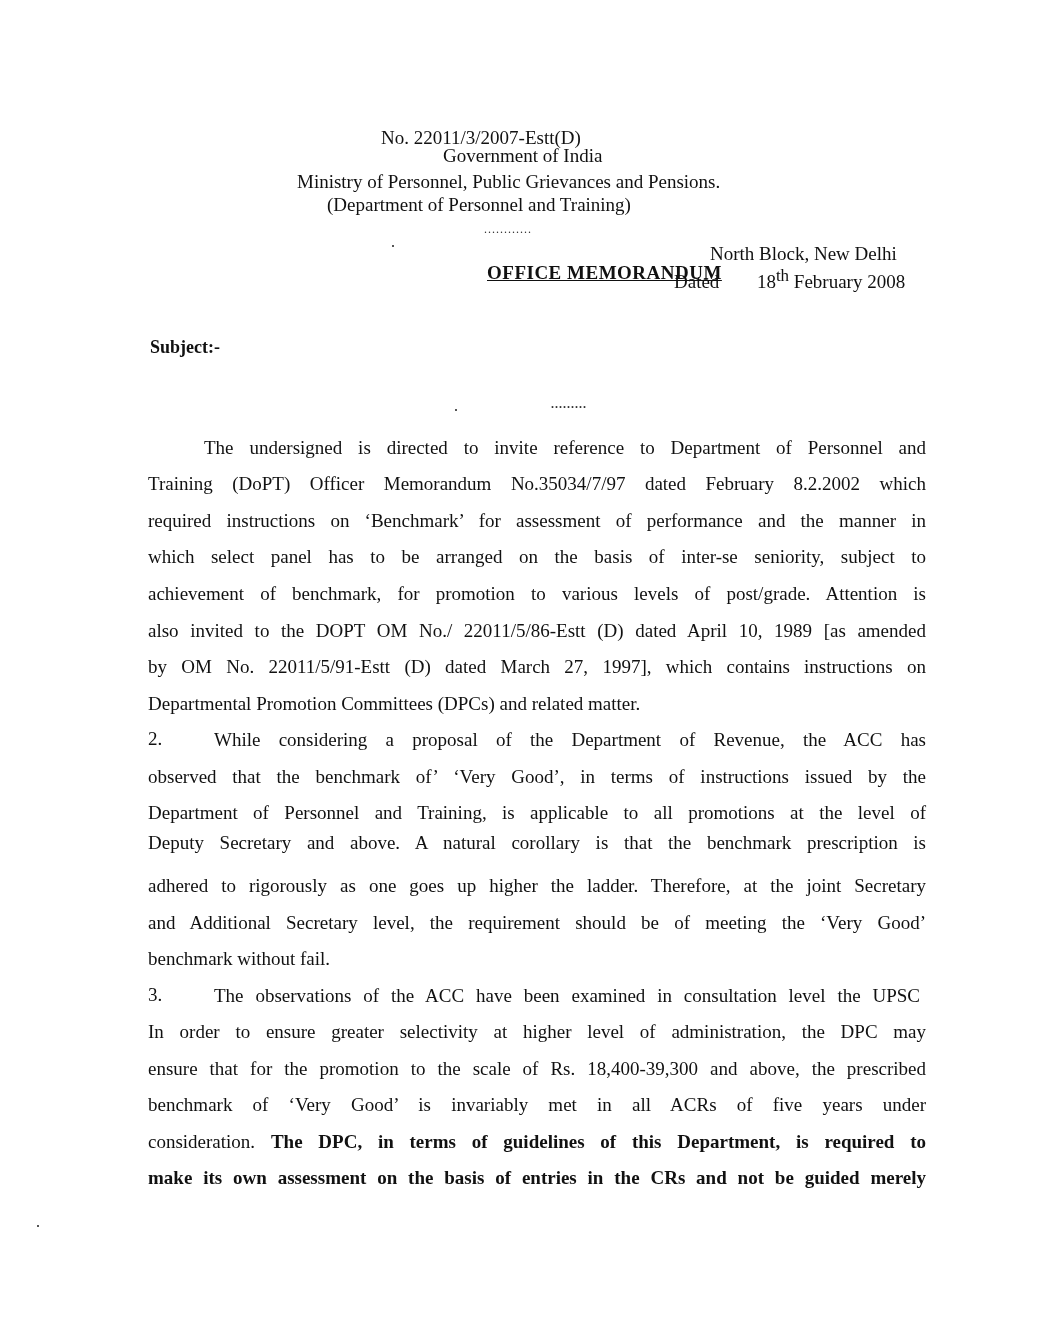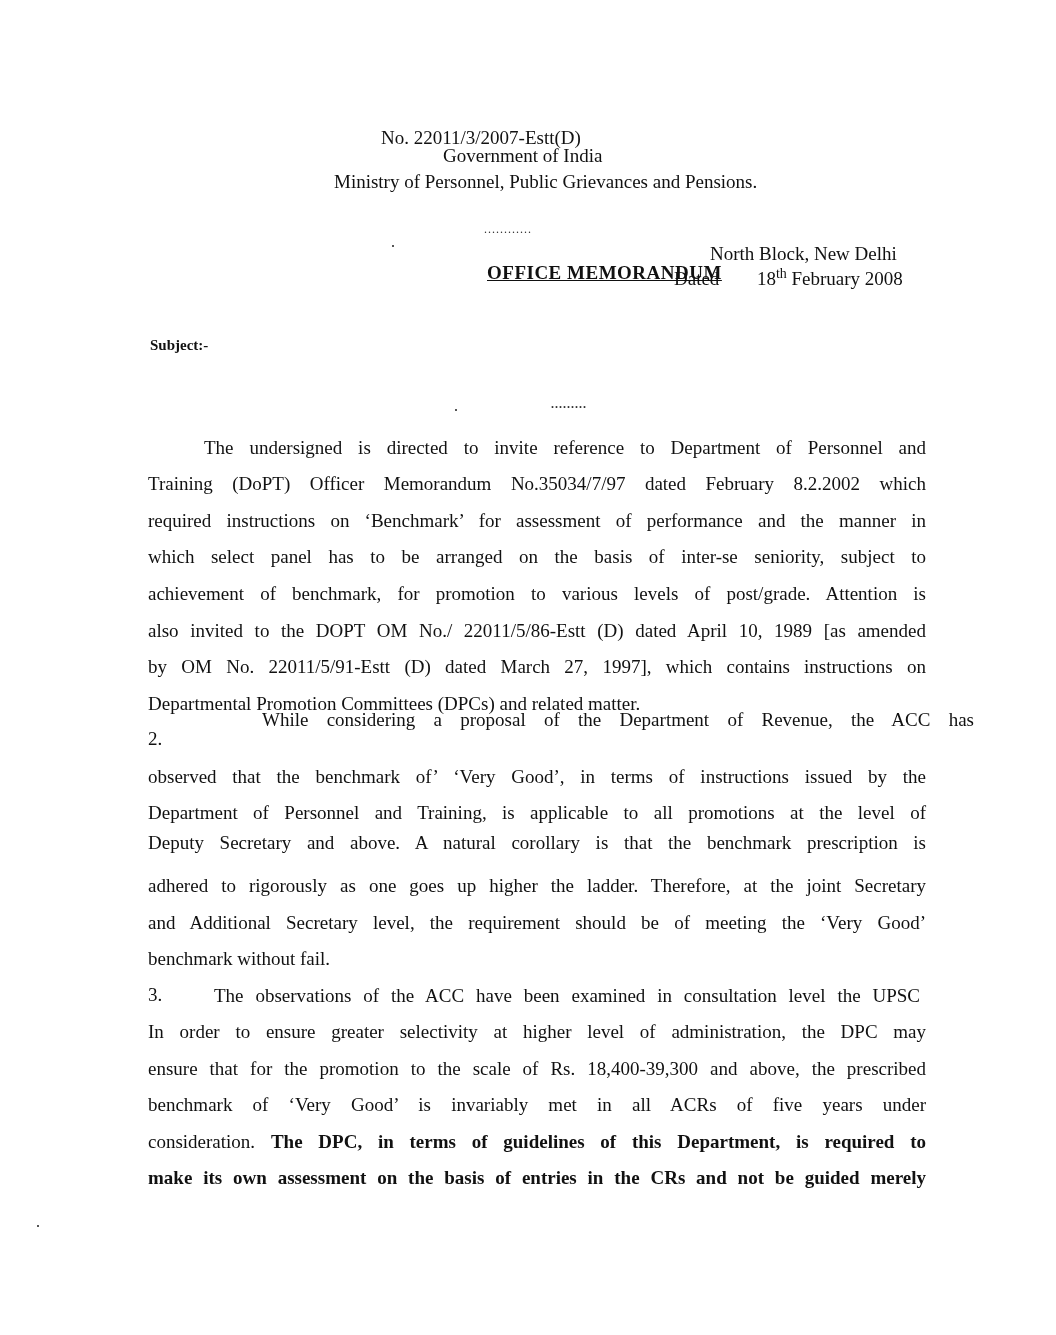--- a/index.html
+++ b/index.html
@@ -3,44 +3,45 @@
   <meta charset="utf-8">
   <style>
     html, body { margin: 0; padding: 0; background: #ffffff; }
     body { width: 1056px; height: 1335px; position: relative; overflow: hidden;
            font-family: "Liberation Serif", "DejaVu Serif", serif; color: #111; }
     .page { position: absolute; left: 0; top: 0; width: 852px; height: 1335px; background: #fff; }
     .hdr { position: absolute; font-size: 19px; white-space: nowrap; }
     .dots { position: absolute; font-size: 12px; letter-spacing: 1px; color: #333; }
     .om-title { position: absolute; left: 487px; top: 262px; font-weight: bold; font-size: 19px;
                 text-decoration: underline; letter-spacing: 0.5px; white-space: nowrap; }
-    .subj-label { position: absolute; left: 150px; top: 337px; font-weight: bold; font-size: 15px; }
+    .subj-label { position: absolute; left: 150px; top: 337px; font-weight: bold; font-size: 18px; }
     .subj-text { position: absolute; left: 258px; top: 337px; width: 640px; font-weight: bold;
                  font-size: 19px; line-height: 27px; }
     .line { position: absolute; left: 148px; width: 778px; font-size: 19px; white-space: nowrap;
             text-align: justify; text-align-last: justify; height: 24px; line-height: 24px; }
     .line.last { text-align-last: left; }
     .b { font-weight: bold; }
     .speck { position: absolute; width: 2px; height: 2px; background: #555; }
   </style>
 </head>
 <body>
 
 <div class="page">
 
   <div class="hdr" style="left:381px; top:127px;">No. 22011/3/2007-Estt(D)</div>
   <div class="hdr" style="left:443px; top:145px;">Government of India</div>
-  <div class="hdr" style="left:297px; top:171px;margin-left:37px;">Ministry of Personnel, Public Grievances and Pensions.</div>
+  <div class="hdr" style="left:297px; top:171px;">Ministry of Personnel, Public Grievances and Pensions.</div>
+  <div class="hdr" style="left:327px; top:194px;">(Department of Personnel and Training)</div>
   <div class="dots" style="left:484px; top:222px;">............</div>
 
   <div class="hdr" style="left:710px; top:243px;">North Block, New Delhi</div>
   <div class="hdr" style="left:674px; top:266px;">
     <span>Dated</span>
     <span style="display:inline-block; width:28px;"></span>
-    <span>18</span><sup style="font-size:14px;">th</sup>
+    <span>18</span><sup style="font-size:17px;">th</sup>
     <span>February 2008</span>
   </div>
 
   <div class="om-title">OFFICE MEMORANDUM</div>
 
   <div class="subj-label">Subject:-</div>
   <div class="dots" style="left:551px; top:397px; font-weight:bold;">.........</div>
 
   <div>
     <div class="line" style="top:436px; left:204px; width:722px;">The undersigned is directed to invite reference to Department of Personnel and</div>
@@ -48,21 +49,21 @@
     <div class="line" style="top:509px;">required instructions on ‘Benchmark’ for assessment of performance and the manner in</div>
     <div class="line" style="top:545px;">which select panel has to be arranged on the basis of inter-se seniority, subject to</div>
     <div class="line" style="top:582px;">achievement of benchmark, for promotion to various levels of post/grade.  Attention is</div>
     <div class="line" style="top:619px;">also invited to the DOPT OM No./ 22011/5/86-Estt (D) dated April 10, 1989 [as amended</div>
     <div class="line" style="top:655px;">by OM No. 22011/5/91-Estt (D) dated March 27, 1997], which contains instructions on</div>
     <div class="line last" style="top:692px;">Departmental Promotion Committees (DPCs) and related matter.</div>
   </div>
 
   <div>
     <div class="hdr" style="left:148px; top:728px;">2.</div>
-    <div class="line" style="top:708px; left:214px; width:712px;margin-left:48px;">While considering a proposal of the Department of Revenue, the ACC has</div>
+    <div class="line" style="top:728px; left:214px; width:712px;">While considering a proposal of the Department of Revenue, the ACC has</div>
     <div class="line" style="top:765px;">observed that the benchmark of’ ‘Very Good’, in terms of instructions issued by the</div>
     <div class="line" style="top:801px;">Department of Personnel and Training, is applicable to all promotions at the level of</div>
     <div class="line" style="top:831px;">Deputy Secretary and above.  A natural corollary is that the benchmark prescription is</div>
     <div class="line" style="top:874px;">adhered to rigorously as one goes up higher the ladder.  Therefore, at the joint Secretary</div>
     <div class="line" style="top:911px;">and Additional Secretary level, the requirement should be of meeting the ‘Very Good’</div>
     <div class="line last" style="top:947px;">benchmark without fail.</div>
   </div>
 
   <div>
     <div class="hdr" style="left:148px; top:984px;">3.</div>

